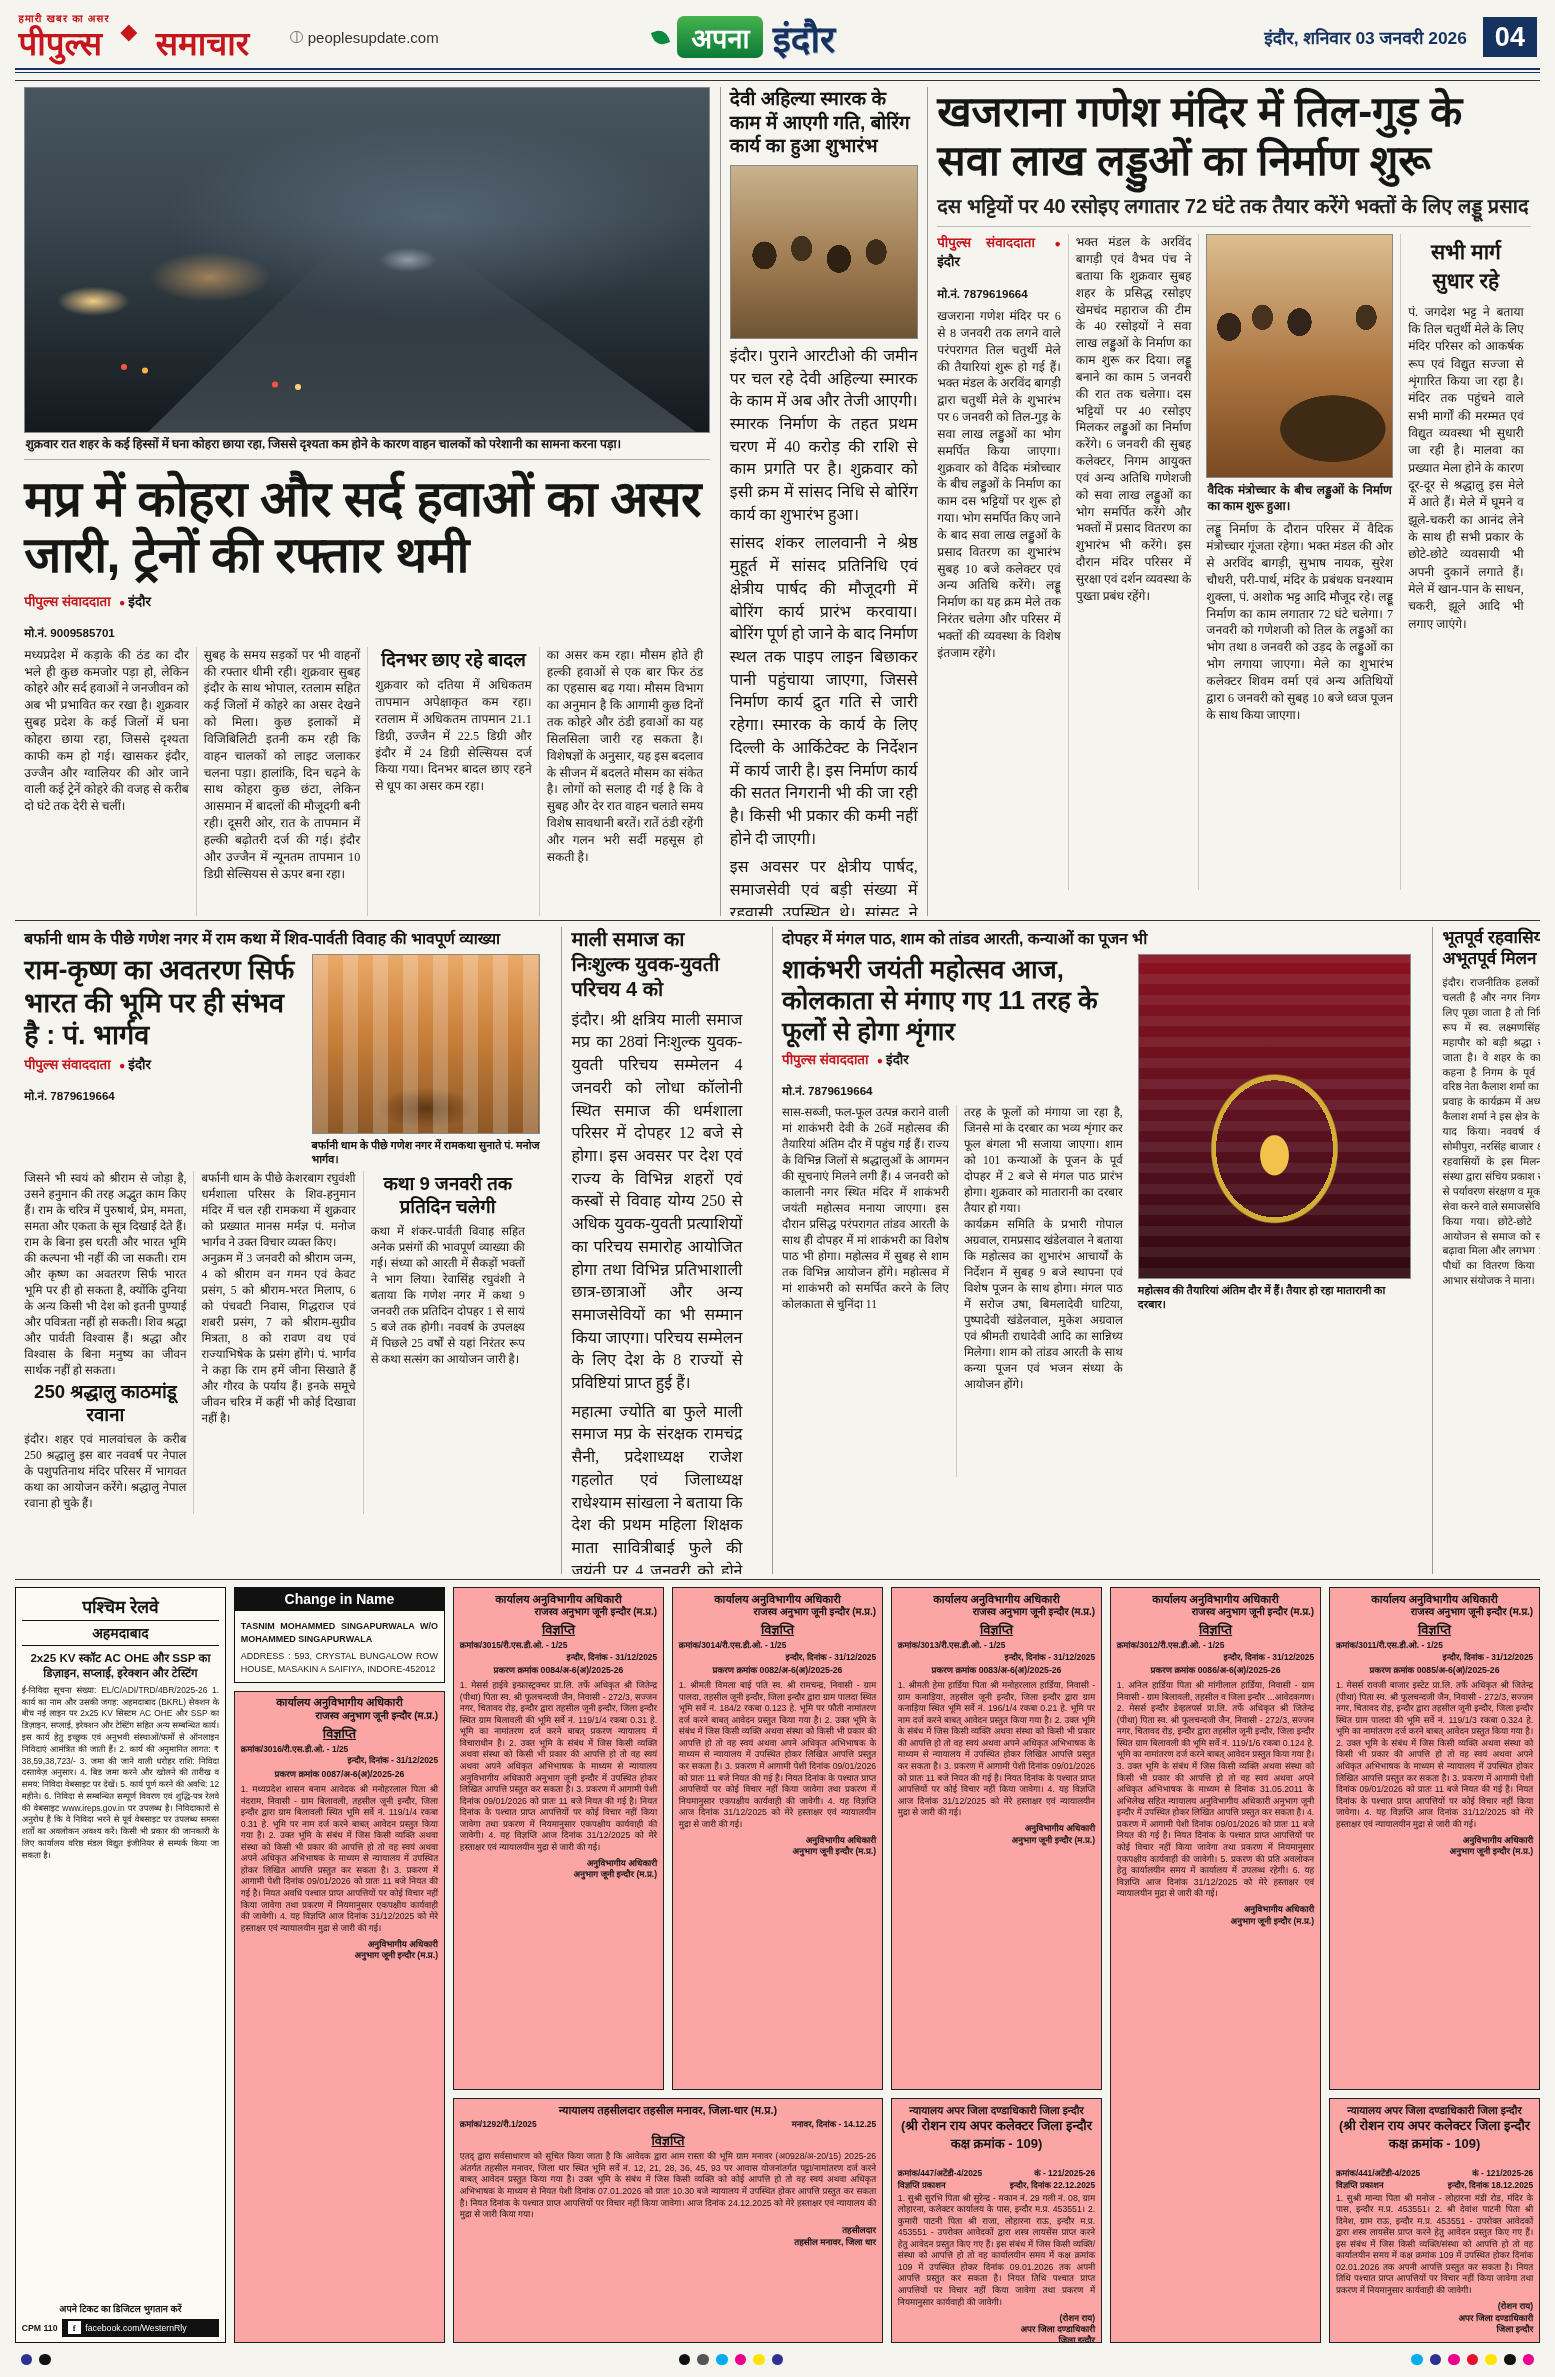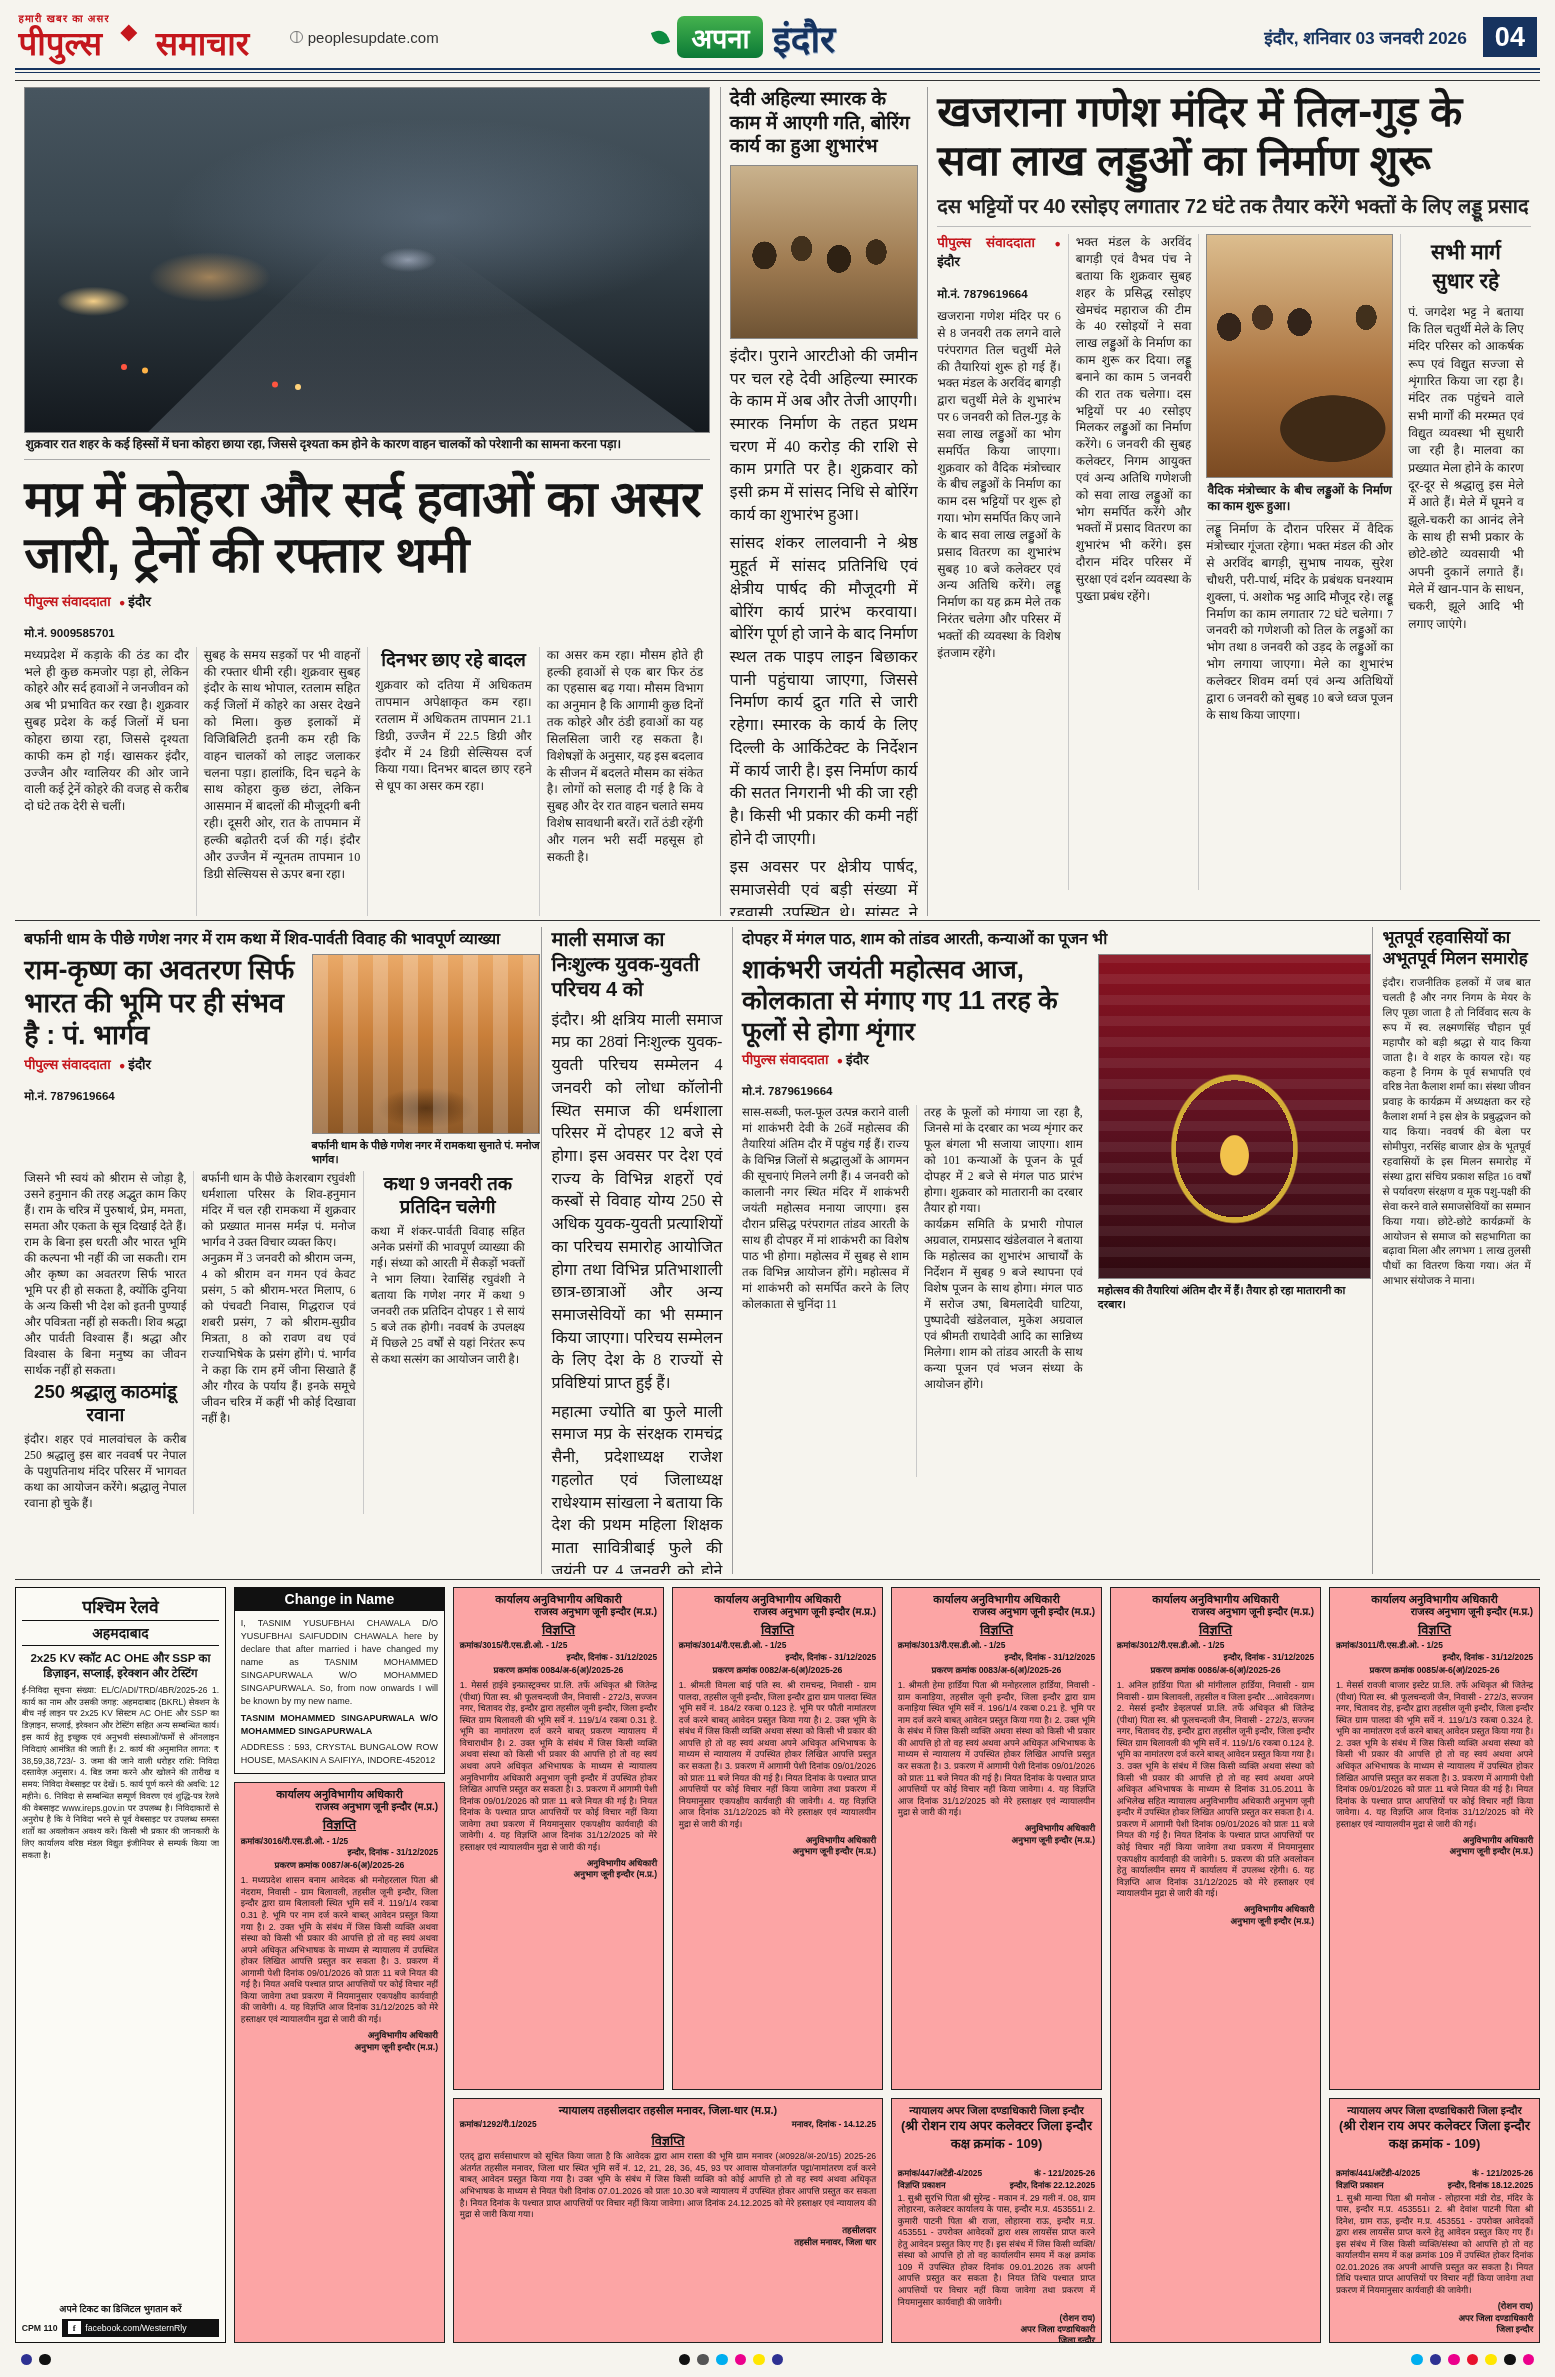--- a/index.html
+++ b/index.html
@@ -89,21 +89,21 @@
       radial-gradient(87px 55px at 68% 80%, #3f2a16 0 60%, transparent 61%),
       radial-gradient(20px 23px at 12% 38%, #35251a 0 60%, transparent 61%),
       radial-gradient(17.4px 21px at 30% 34%, #47311f 0 60%, transparent 61%),
       radial-gradient(20px 23px at 50% 36%, #33241a 0 60%, transparent 61%),
       radial-gradient(17.4px 21px at 86% 34%, #41301c 0 60%, transparent 61%),
       linear-gradient(180deg,#dcbd8e 0%,#aa723e 58%,#7a4a22 100%);}
   .side-head{font-size:21px;font-weight:bold;text-align:center;margin:3.5px 0 8.1px;font-family:"Liberation Sans","DejaVu Sans",sans-serif;}
   .side-body{font-size:12.2px;line-height:1.42;text-align:justify;}
 
   
-  .mid-band{display:grid;grid-template-columns:34.5% 12.5% 42% 11%;height:655px;margin-top:3.5px;padding-top:5.8px;overflow:hidden;}
+  .mid-band{display:grid;grid-template-columns:34.5% 12.5% 42% 11%;height:655px;margin-top:3.5px;padding-top:5.8px;overflow:hidden;gap:20px;}
   .ram-top{display:grid;grid-template-columns:55% 45%;gap:8.1px;align-items:start;}
   .ram-photo{height:180px;
     background:
       repeating-linear-gradient(90deg, rgba(255,255,255,.22) 0 15px, transparent 15px 30px),
       radial-gradient(70px 29px at 50% 86%, rgba(40,20,5,.55), transparent 70%),
       linear-gradient(180deg,#eaa968 0%,#c97f3a 45%,#8d5826 100%);}
   figcaption{font-size:11px;font-weight:bold;padding-top:3.5px;line-height:1.3;}
   .ram .cols{margin-top:4.6px;height:343px;}
   .ram .col{font-size:11.6px;}
 
@@ -349,21 +349,20 @@
           <span class="fb-icon">f</span>
           <span>facebook.com/WesternRly</span>
         </span>
       </div>
     </div>
 
     <div class="bcol2">
       <div class="cn-box">
         <div class="cn-head">Change in Name</div>
         <div class="cn-body">
-          <p>I, TASNIM YUSUFBHAI CHAWALA D/O YUSUFBHAI SAIFUDDIN CHAWALA here by declare that after married i have changed my name as TASNIM MOHAMMED SINGAPURWALA W/O MOHAMMED SINGAPURWALA. So, from now onwards I will be known by my new name.</p>
           <p class="cn-name">TASNIM MOHAMMED SINGAPURWALA W/O MOHAMMED SINGAPURWALA</p>
           <p class="cn-addr">ADDRESS : 593, CRYSTAL BUNGALOW ROW HOUSE, MASAKIN A SAIFIYA, INDORE-452012</p>
         </div>
       </div>
       <div class="notice-box">
         <div class="notice-office">कार्यालय अनुविभागीय अधिकारी</div>
         <div class="notice-office2">राजस्व अनुभाग जूनी इन्दौर (म.प्र.)</div>
         <div class="notice-title">विज्ञप्ति</div>
         <div class="notice-num">क्रमांक/3016/री.एस.डी.ओ. - 1/25</div>
         <div class="notice-date">इन्दौर, दिनांक - 31/12/2025</div>

